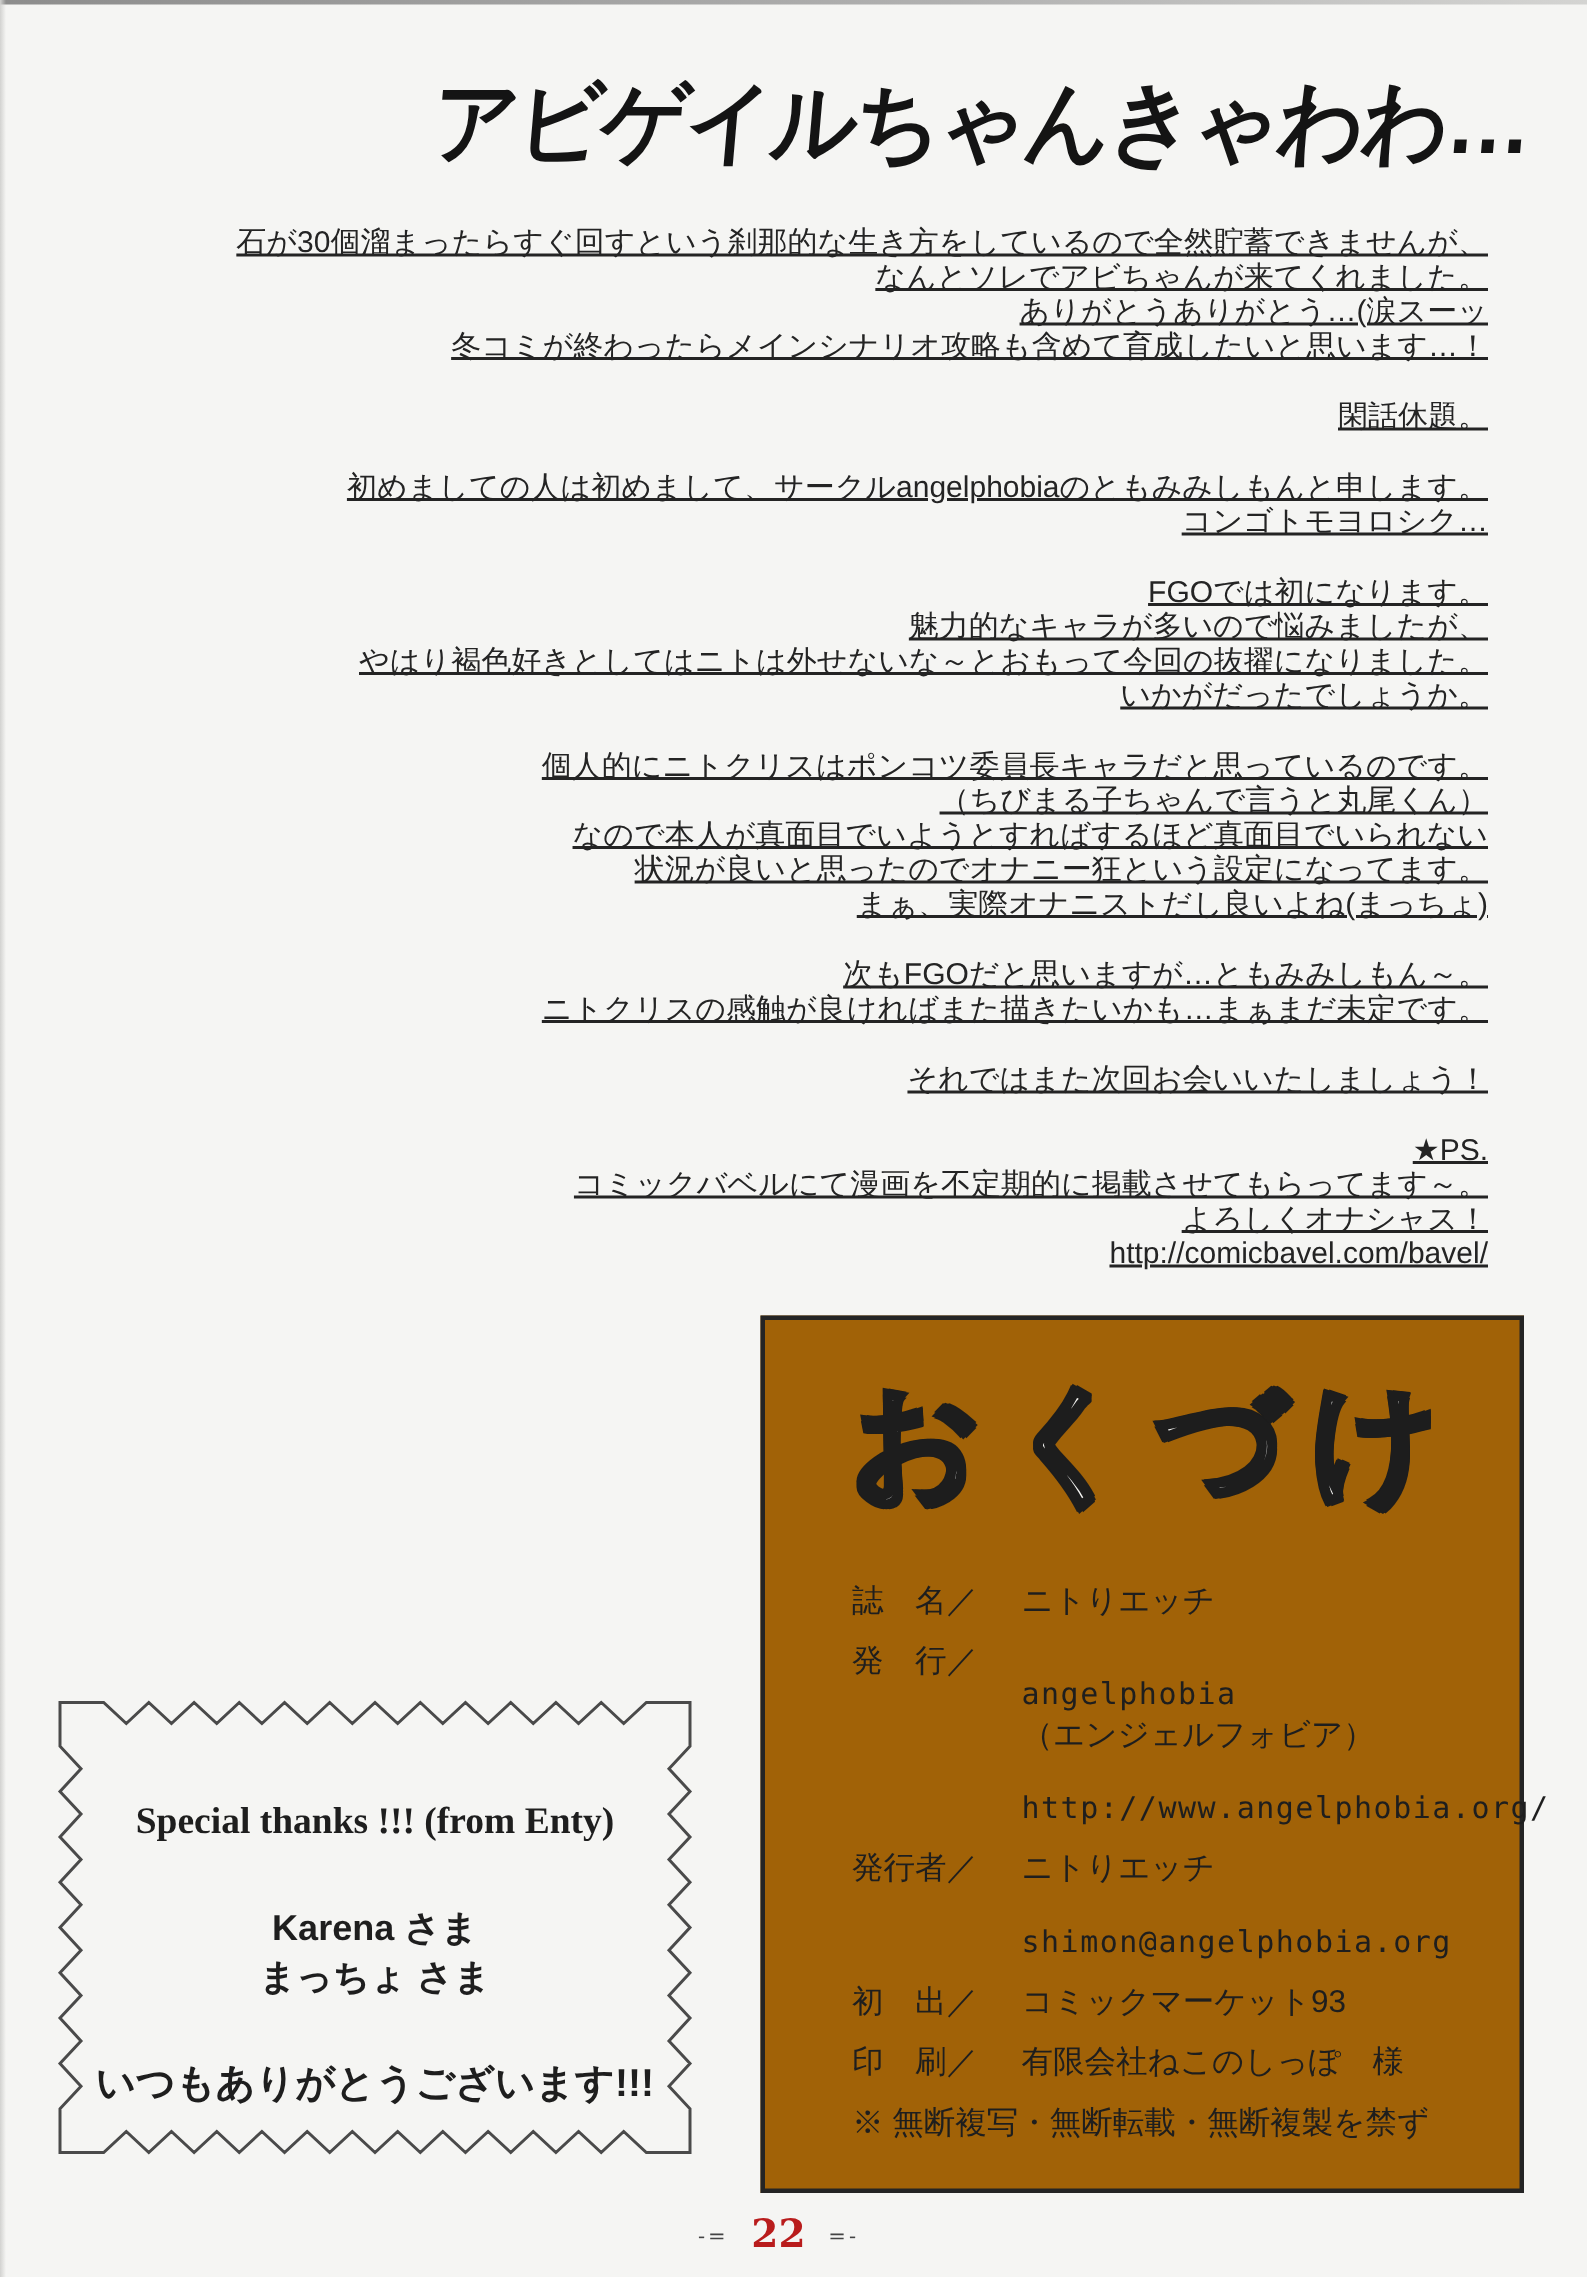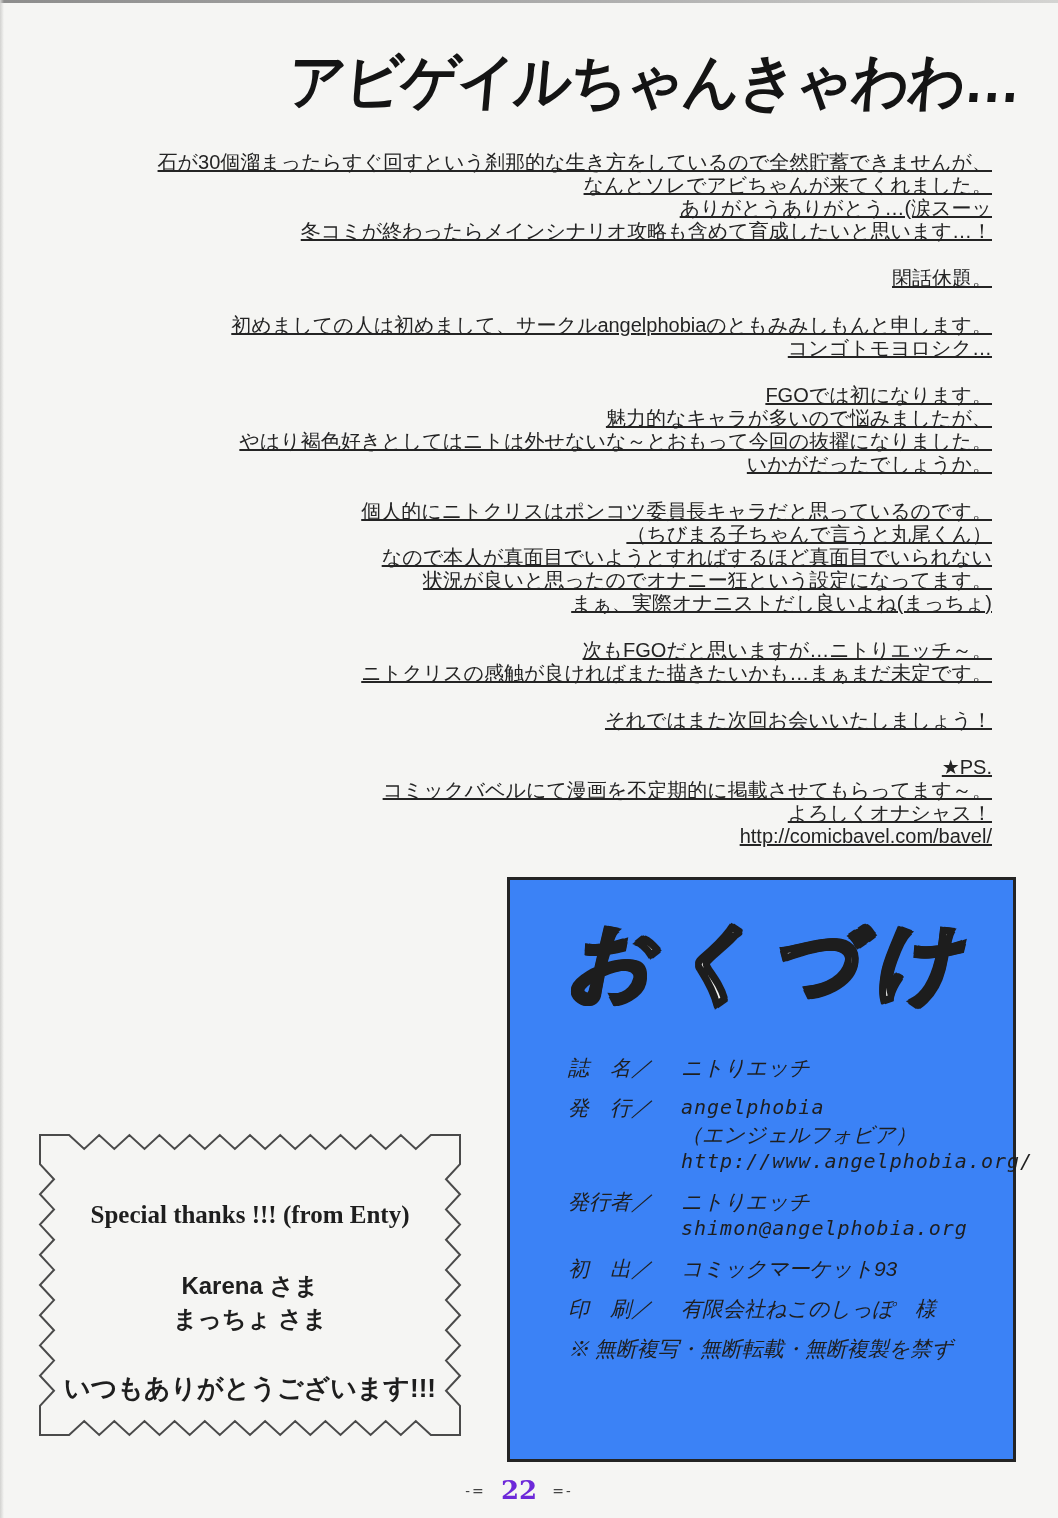--- a/index.html
+++ b/index.html
@@ -30,56 +30,55 @@
     font-weight:500;
     text-decoration:underline;
   }
   .afterword p{margin:0 0 24px 0;}
   .afterword .line{white-space:nowrap;}
   .signature{margin-top:40px;font-size:20px;white-space:nowrap;}
 
   
   .colophon{
     position:absolute;left:507px;top:877px;width:509px;height:585px;
-    box-sizing:border-box;border:3px solid #242424;background:#3b82f6;
+    box-sizing:border-box;border:3px solid #242424;background:#a16207;
     padding:10px 24px 0 58px;
-    font-style:italic;
   }
   .colophon-title{
     font-size:84px;font-weight:800;line-height:130px;
     letter-spacing:16px;color:#f7f7f5;
     -webkit-text-stroke:4px #1d1d1d;
     text-shadow:2px 2px 0 #1d1d1d,-2px 2px 0 #1d1d1d,2px -2px 0 #1d1d1d,-2px -2px 0 #1d1d1d;
     margin:6px 0 28px 0;white-space:nowrap;
   }
   .crow{display:flex;margin-bottom:13px;font-size:21px;line-height:27px;}
   .clabel{width:113px;flex:none;white-space:nowrap;}
   .cvalue{flex:1;}
   .cvalue div{white-space:nowrap;}
-  .mono{font-family:"DejaVu Sans Mono",monospace;font-size:20px;letter-spacing:1px;}
+  .mono{font-family:"DejaVu Sans Mono",monospace;font-size:20px;letter-spacing:1px;margin-top:22px;}
   .notice{margin-top:9px;font-size:21px;white-space:nowrap;}
 
   
   .thanks{position:absolute;left:36px;top:1131px;width:428px;height:308px;}
   .thanks svg{position:absolute;inset:0;}
   .thanks-content{
     position:absolute;inset:0;display:flex;flex-direction:column;align-items:center;
     padding-top:70px;box-sizing:border-box;text-align:center;
   }
   .thanks-heading{font-size:25px;font-weight:bold;letter-spacing:0;margin-bottom:40px;white-space:nowrap;font-family:Liberation Serif, serif;}
   .thanks-name{font-size:24px;font-weight:bold;line-height:33px;white-space:nowrap;}
   .thanks-closing{font-size:26px;font-weight:bold;margin-top:36px;white-space:nowrap;}
 
   
   .footer{
     position:absolute;left:0;right:20px;top:1475px;text-align:center;
     font-family:"DejaVu Serif",serif;color:#333;
   }
   .footer .pn-deco{font-size:14px;vertical-align:3px;letter-spacing:2px;color:#444;}
-  .footer .pn-num{font-size:26px;font-weight:bold;margin:0 10px;color:#6d28d9;}
+  .footer .pn-num{font-size:26px;font-weight:bold;margin:0 10px;color:#b91c1c;}
 </style>
 </head>
 <body>
 
 <div class="scan-edge-top"></div>
 <div class="scan-edge-left"></div>
 
 <div class="page-title">アビゲイルちゃんきゃわわ…</div>
 
 <div class="afterword">
@@ -109,21 +108,21 @@
   <p>
     </p>
     <div class="line">個人的にニトクリスはポンコツ委員長キャラだと思っているのです。</div>
     <div class="line">（ちびまる子ちゃんで言うと丸尾くん）</div>
     <div class="line">なので本人が真面目でいようとすればするほど真面目でいられない</div>
     <div class="line">状況が良いと思ったのでオナニー狂という設定になってます。</div>
     <div class="line">まぁ、実際オナニストだし良いよね(まっちょ)</div>
   <p></p>
   <p>
     </p>
-    <div class="line">次もFGOだと思いますが…ニトりエッチ～。</div>
+    <div class="line">次もFGOだと思いますが…ともみみしもん～。</div>
     <div class="line">ニトクリスの感触が良ければまた描きたいかも…まぁまだ未定です。</div>
   <p></p>
   <p>
     </p>
     <div class="line">それではまた次回お会いいたしましょう！</div>
   <p></p>
   <p>
     </p>
     <div class="line">★PS.</div>
     <div class="line">コミックバベルにて漫画を不定期的に掲載させてもらってます～。</div>

